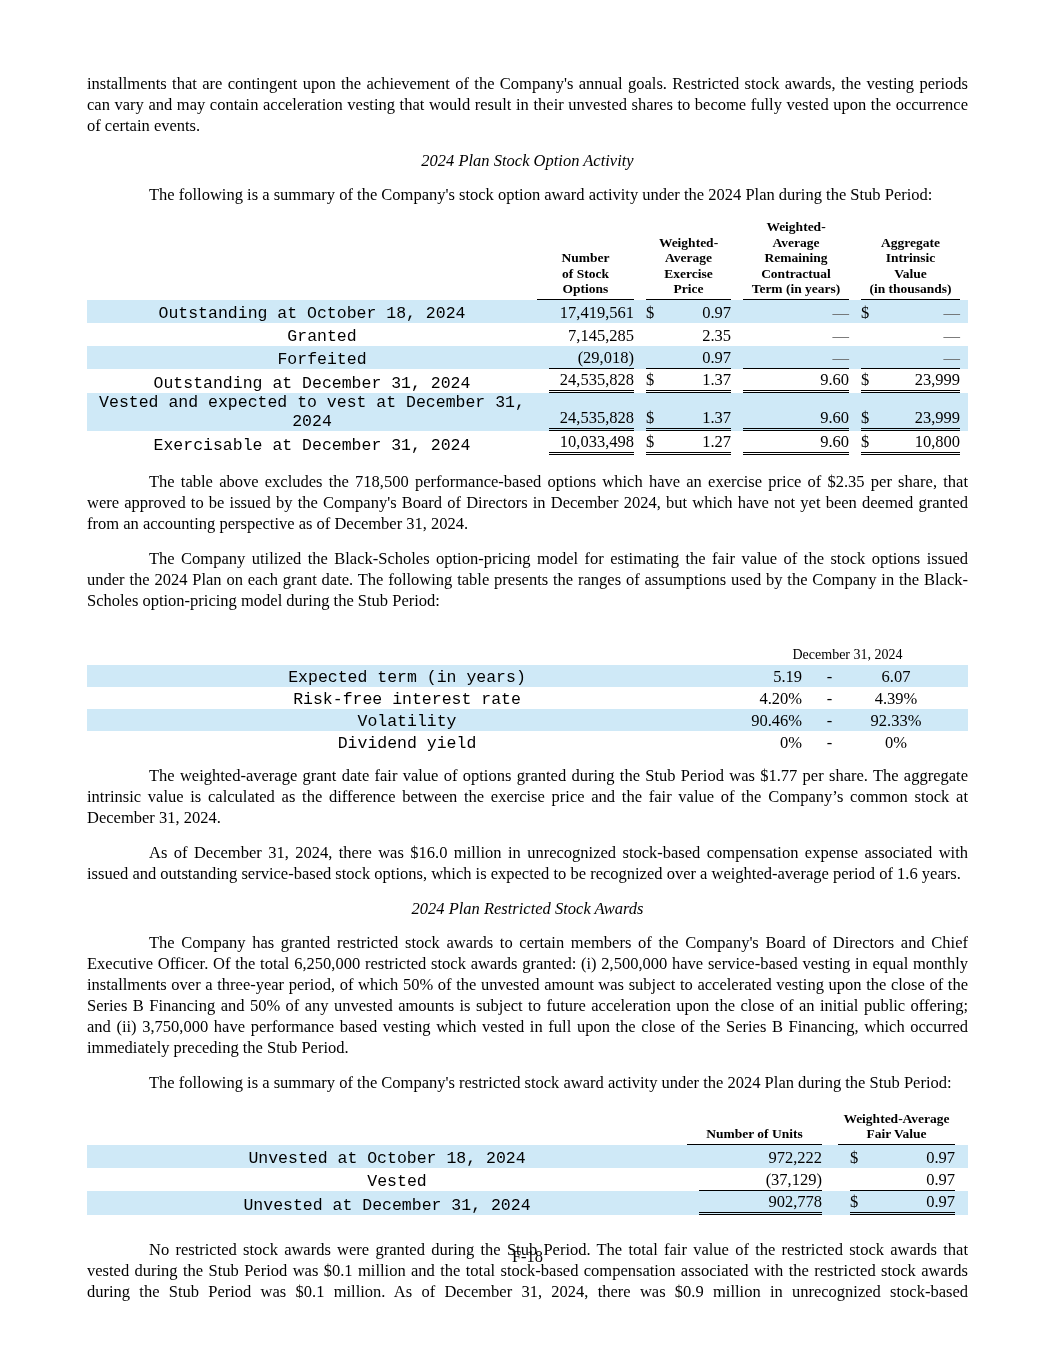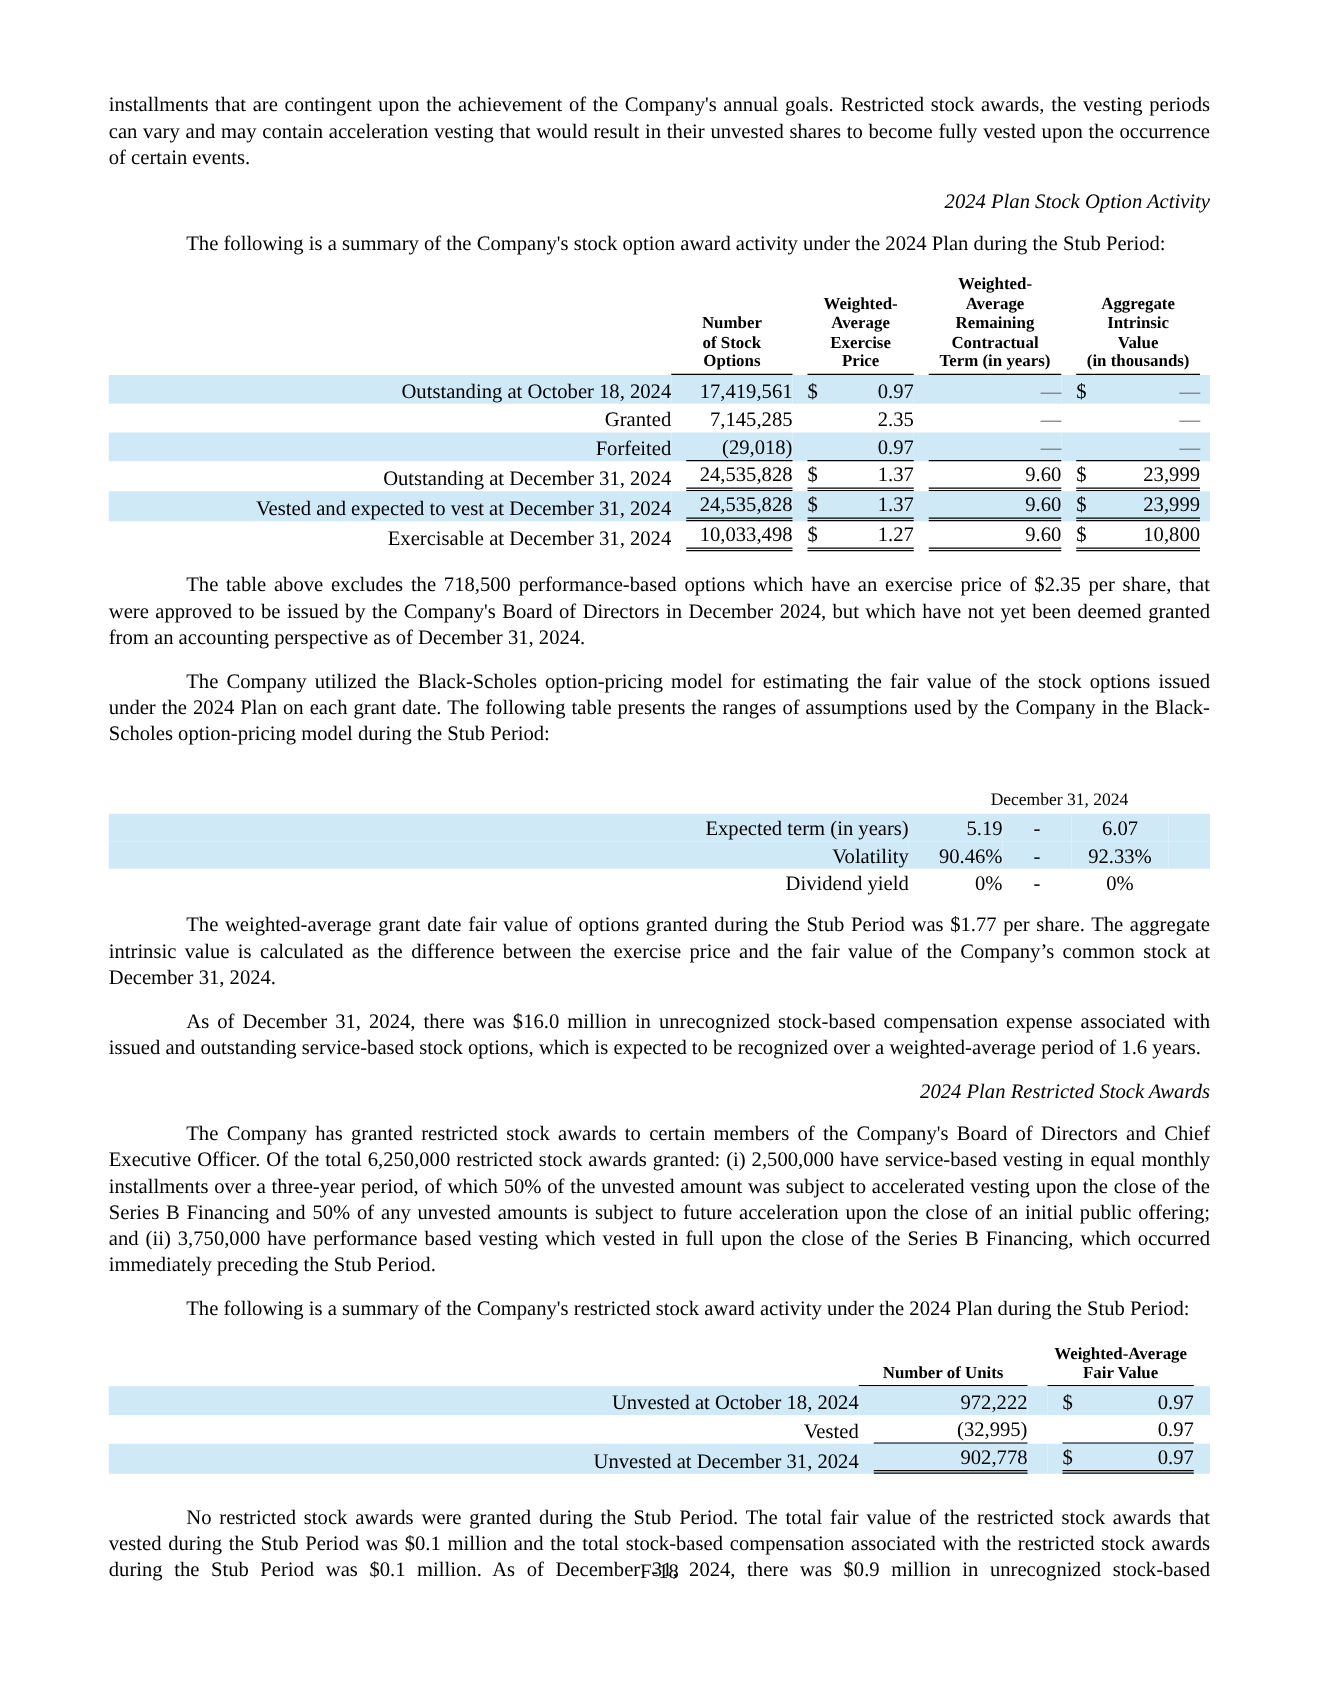--- a/index.html
+++ b/index.html
@@ -10,39 +10,39 @@
     padding:73px 87px 0 87px;
     background:#ffffff;
     color:#000;
     font-family:"Liberation Serif", serif;
     overflow:hidden;
     border-radius:28px;
   }
   p { margin:0 0 14px 0; font-size:16.5px; line-height:21px; text-align:justify; }
   .indent { text-indent:62px; }
   .force-justify { text-align-last:justify; }
-  .heading-italic { font-style:italic; text-align:right; margin:2px 0 13px 0; }
+  .heading-italic { font-style:italic; text-align:center; margin:2px 0 13px 0; }
 
   table { border-collapse:collapse; table-layout:fixed; width:881px; }
   td, th { padding:0; vertical-align:bottom; font-weight:normal; }
   tr.hl { background:#cfe9f7; }
 
   
   th { vertical-align:bottom; }
   .hdr {
     font-weight:bold; font-size:13.5px; line-height:15.5px;
     text-align:center; white-space:pre-line;
     border-bottom:1.5px solid #000; padding-bottom:2px;
   }
   th.seg .hdr { margin-left:12px; }
 
   
   .opt-table td, .rsa-table td { height:23px; font-size:16.5px; }
   .asm-table td { height:22px; font-size:16.5px; }
-  td.lbl { text-align:right; }
+  td.lbl { text-align:center;font-family:Liberation Mono, monospace; }
   td.lbl.ind { padding-left:20px; }
   td.seg { padding-left:12px; }
   .grp { display:flex; justify-content:space-between; align-items:baseline; line-height:21px; }
   .grp.end { justify-content:flex-end; }
   tr.single td.seg > .grp { border-bottom:1.5px solid #000; }
   tr.dbl td.seg > .grp { border-bottom:3.5px double #000;align-items:flex-end; }
   .cur { text-align:left; }
   .val { text-align:right; }
   .dash { color:#666; }
 
@@ -292,20 +292,27 @@
               <div class="hdr-period">December 31, 2024</div>
             </th>
       </tr>
       <tr class="hl">
         <td class="lbl">Expected term (in years)</td>
         <td class="low">5.19</td>
         <td class="mid">-</td>
         <td class="high">6.07</td>
         <td></td>
       </tr>
+      <tr>
+        <td class="lbl">Risk-free interest rate</td>
+        <td class="low">4.20%</td>
+        <td class="mid">-</td>
+        <td class="high">4.39%</td>
+        <td></td>
+      </tr>
       <tr class="hl">
         <td class="lbl">Volatility</td>
         <td class="low">90.46%</td>
         <td class="mid">-</td>
         <td class="high">92.33%</td>
         <td></td>
       </tr>
       <tr>
         <td class="lbl">Dividend yield</td>
         <td class="low">0%</td>
@@ -362,21 +369,21 @@
                 <span class="cur">$</span>
                 <span class="val">0.97</span>
               </div>
             </td>
         <td></td>
       </tr>
       <tr class="single">
         <td class="lbl ind">Vested</td>
         <td class="seg">
               <div class="grp end">
-                <span class="val">(32,995)</span>
+                <span class="val">(37,129)</span>
               </div>
             </td>
         <td></td>
         <td class="seg">
               <div class="grp">
                 <span class="cur"></span>
                 <span class="val">0.97</span>
               </div>
             </td>
         <td></td>

